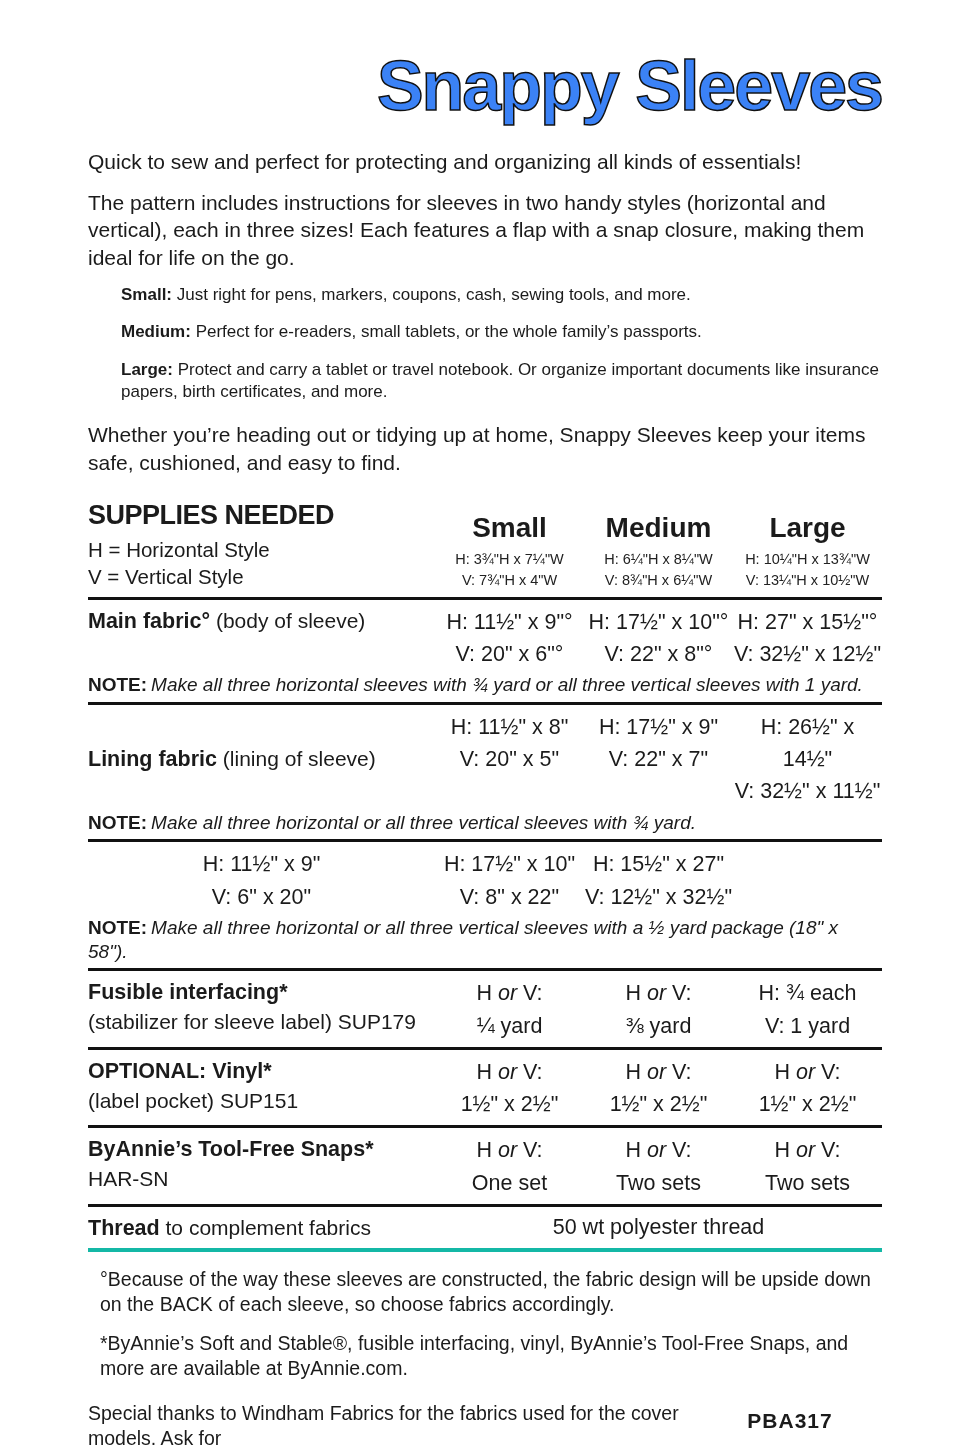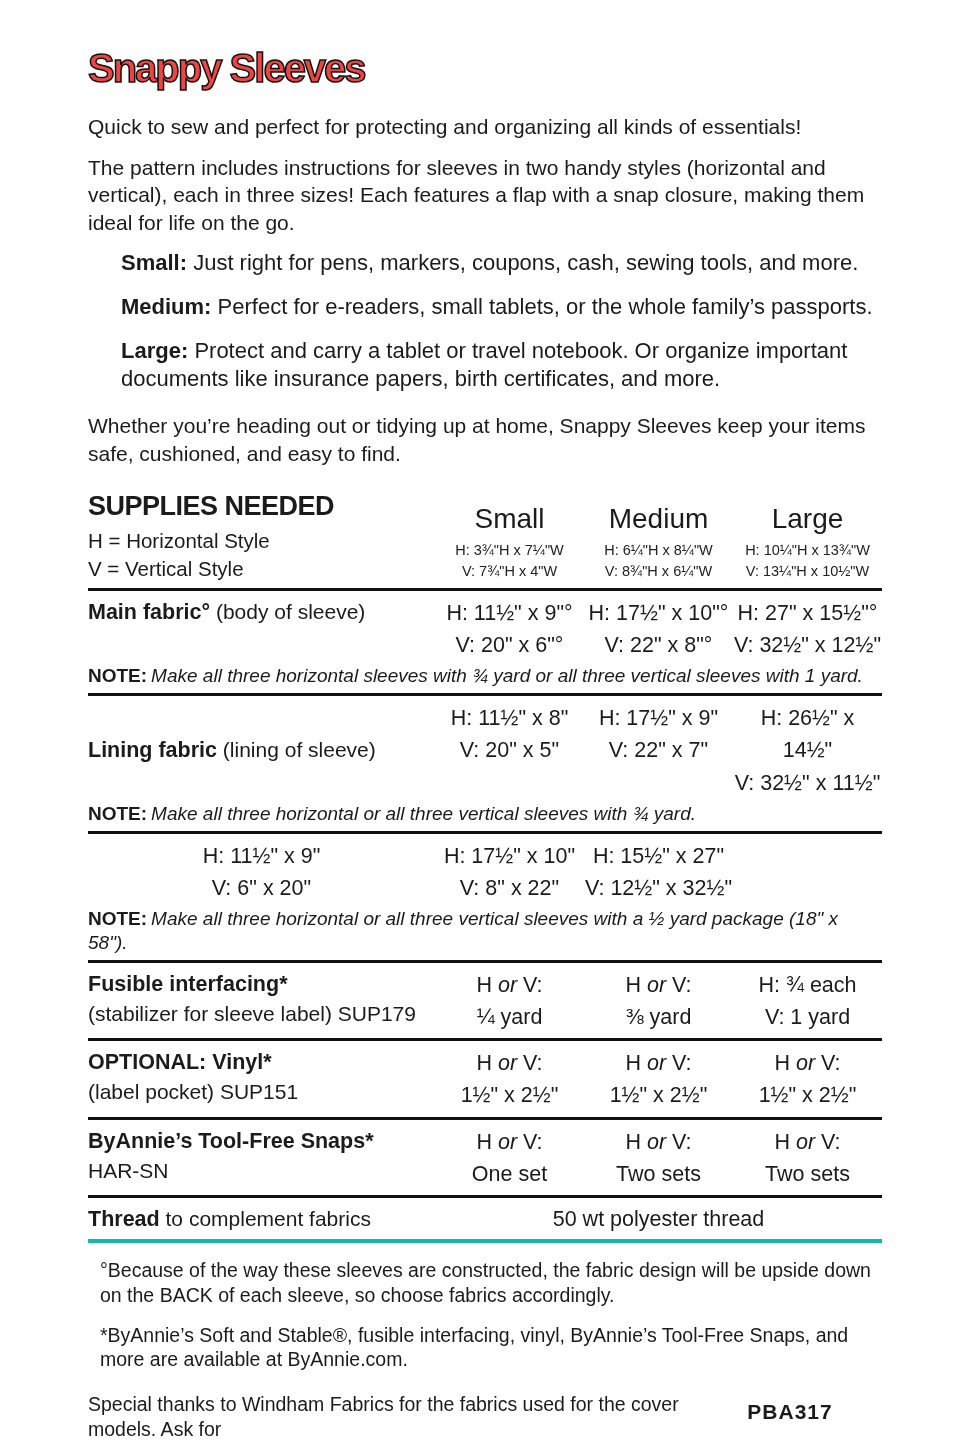--- a/index.html
+++ b/index.html
@@ -6,39 +6,39 @@
   html,body { margin:0; padding:0; }
   body {
     width:970px; height:1447px; background:#ffffff; color:#1b1b1b;
     font-family:"Liberation Sans","DejaVu Sans",sans-serif;
     overflow:hidden;
   }
   .page { width:970px; height:1447px; padding:30px 88px 0 88px; }
 
   
   .title {
-    text-align:left; font-size:40px; font-weight:bold; letter-spacing:-2px;
-    margin:16px 0 22px 0; color:#ef4444;
+    text-align:right; font-size:70px; font-weight:bold; letter-spacing:-2px;
+    margin:16px 0 22px 0; color:#3b82f6;
     -webkit-text-stroke:1.5px #111;
   }
   .p { font-size:21px; line-height:1.31; margin:0 0 13px 0; }
-  .size-item { font-size:22px; line-height:1.31; margin:0 0 15px 33px; }
+  .size-item { font-size:17px; line-height:1.31; margin:0 0 15px 33px; }
   .size-item b { font-weight:bold; }
   .closing { margin-top:18px; }
 
   
   .supplies-header {
     display:grid; grid-template-columns:347px 149px 149px 149px;
     margin-top:24px; align-items:end; padding-bottom:6px;
   }
   .sh-left { align-self:end; }
   .supplies-title { font-size:27px; font-weight:bold; letter-spacing:-0.5px; margin:0 0 5px 0; }
   .legend { font-size:20.5px; line-height:1.33; }
   .col-head { text-align:center; }
-  .col-name { font-size:28px; font-weight:normal; margin-bottom:5px; }
+  .col-name { font-size:28px; font-weight:bold; margin-bottom:5px; }
   .col-dim { font-size:14.5px; line-height:1.45; color:#222; }
 
   .stable { border-bottom:4px solid #14b8a6; }
   .srow { border-top:3px solid #111; padding:6px 0 5px 0; }
   .srow-grid { display:grid; grid-template-columns:347px 149px 149px 149px; }
   .rlabel { font-size:21px; line-height:1.4; padding-right:4px; }
   .rname { font-weight:bold; font-size:21.5px; }
   .rdesc { font-weight:normal; }
   .vcenter { align-self:center; }
   .cell { text-align:center; font-size:21.5px; line-height:1.5; }

